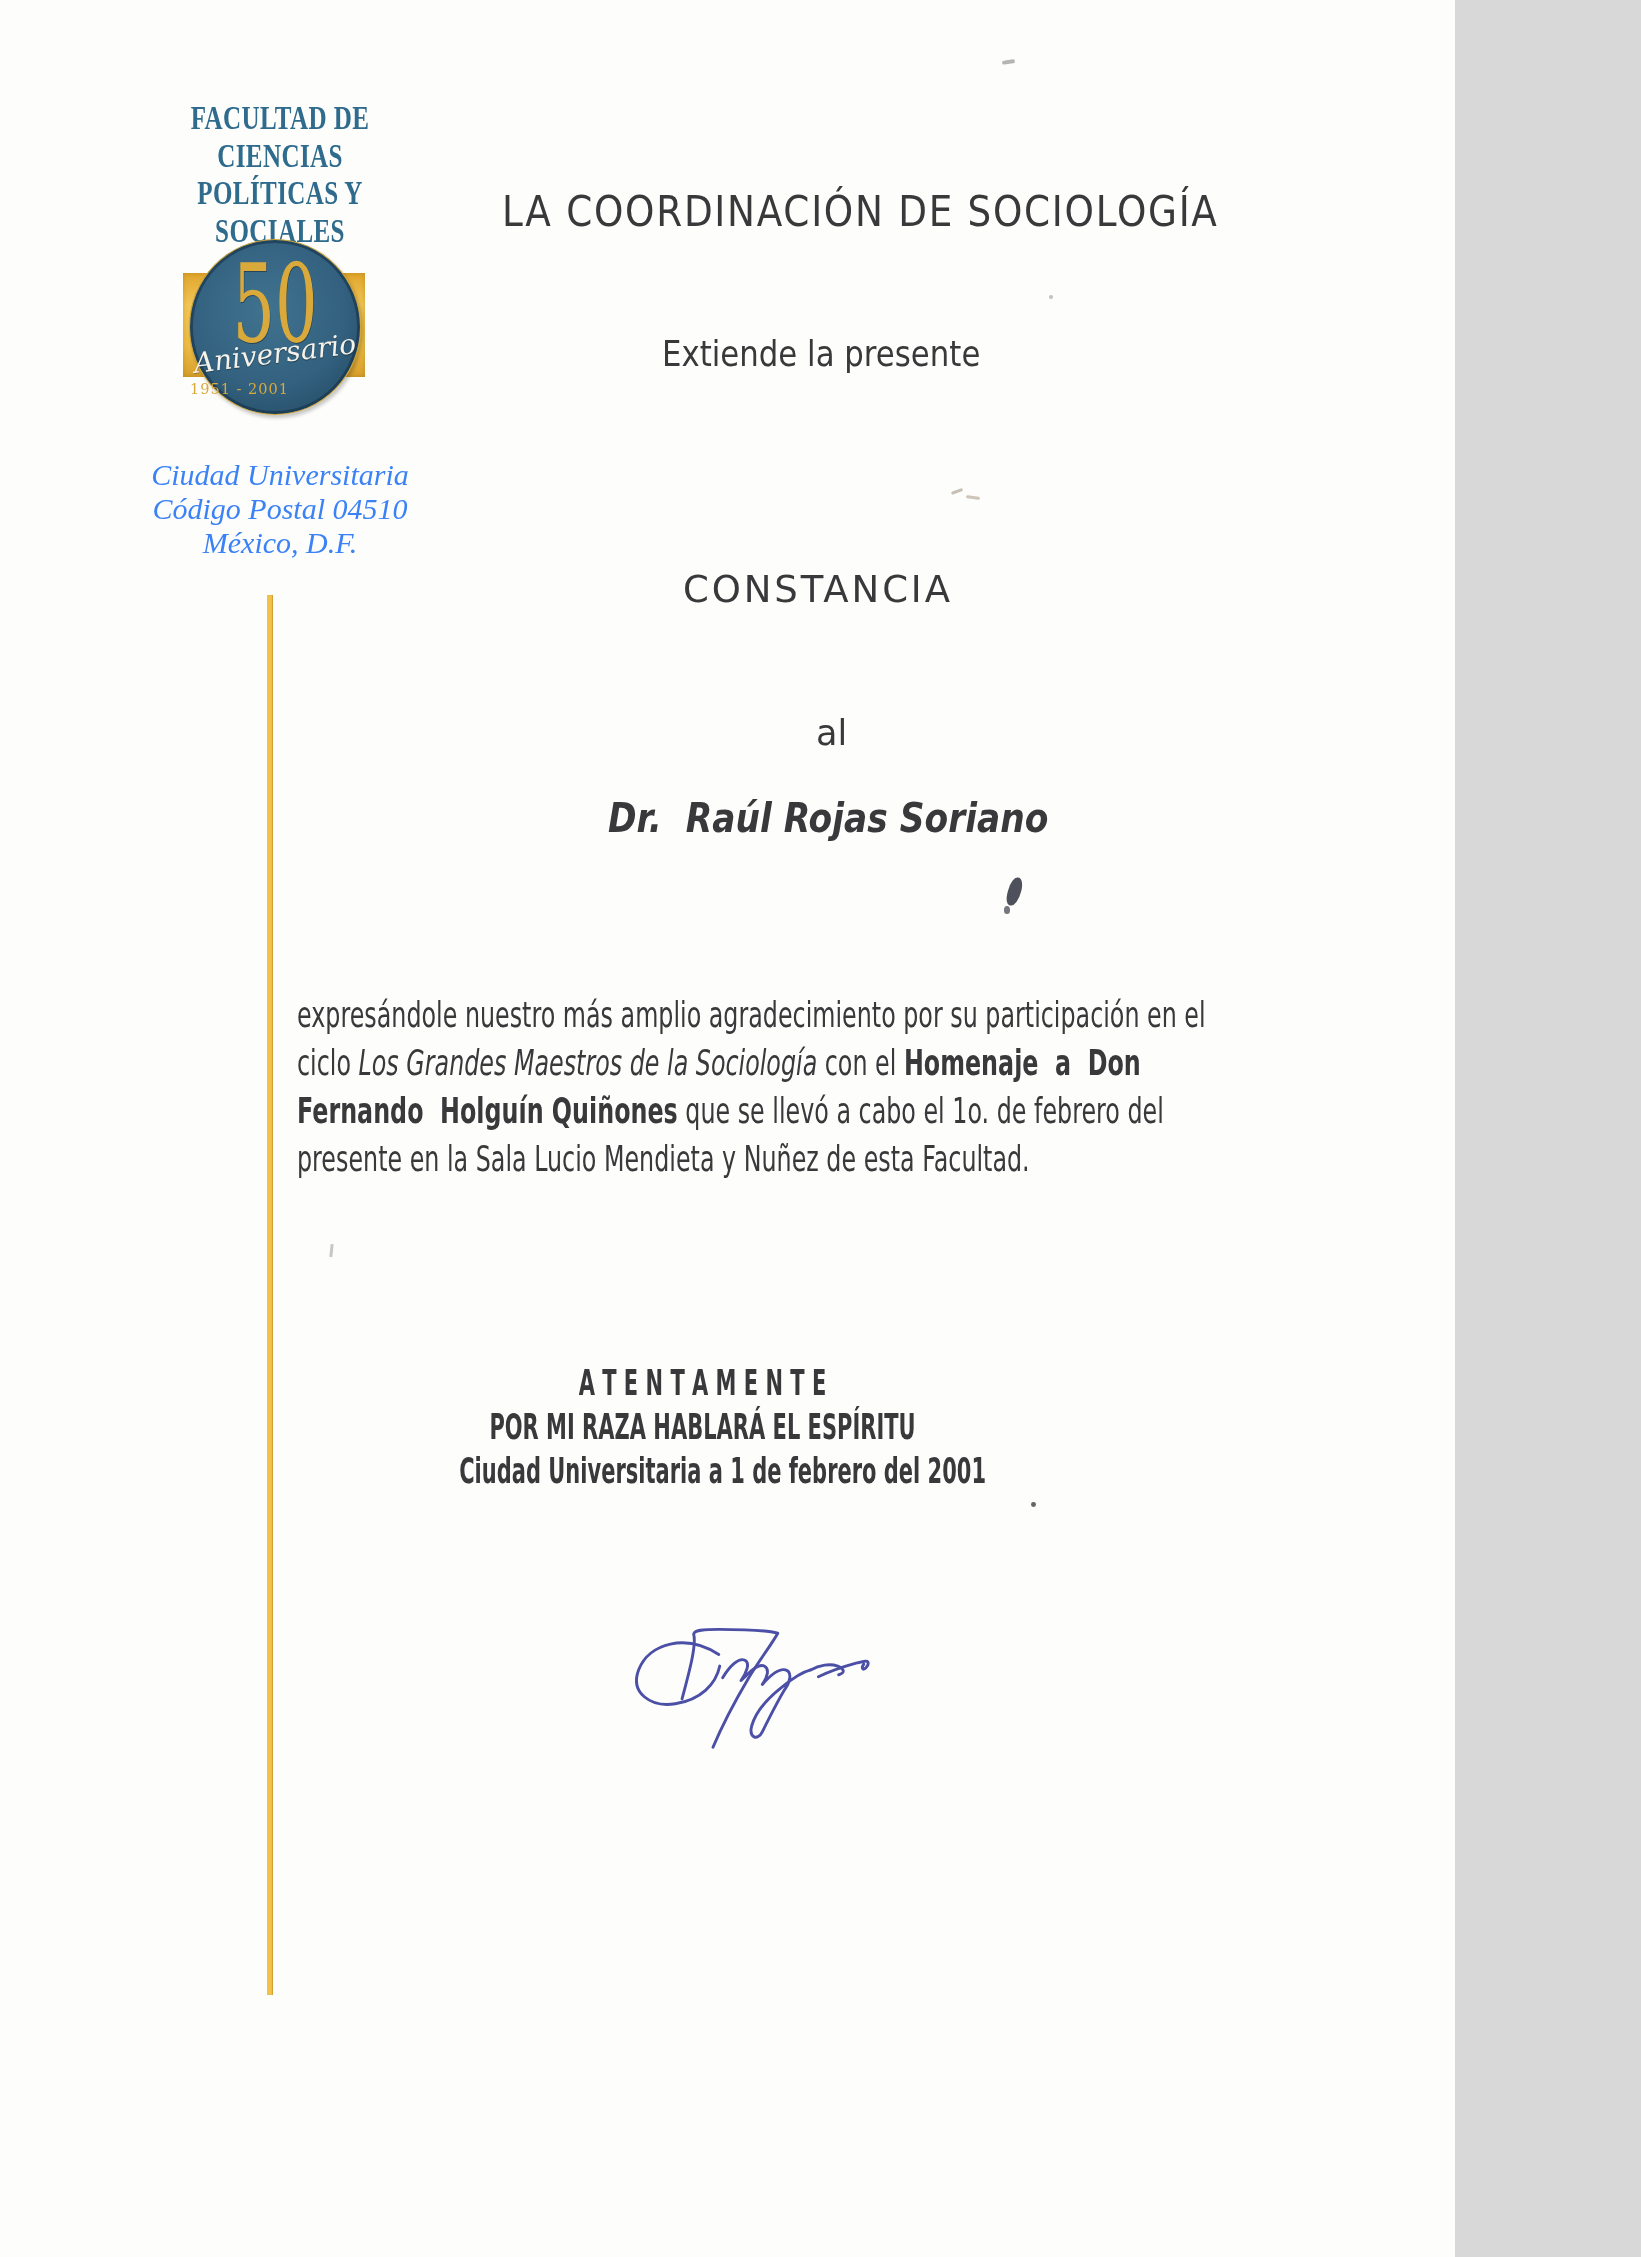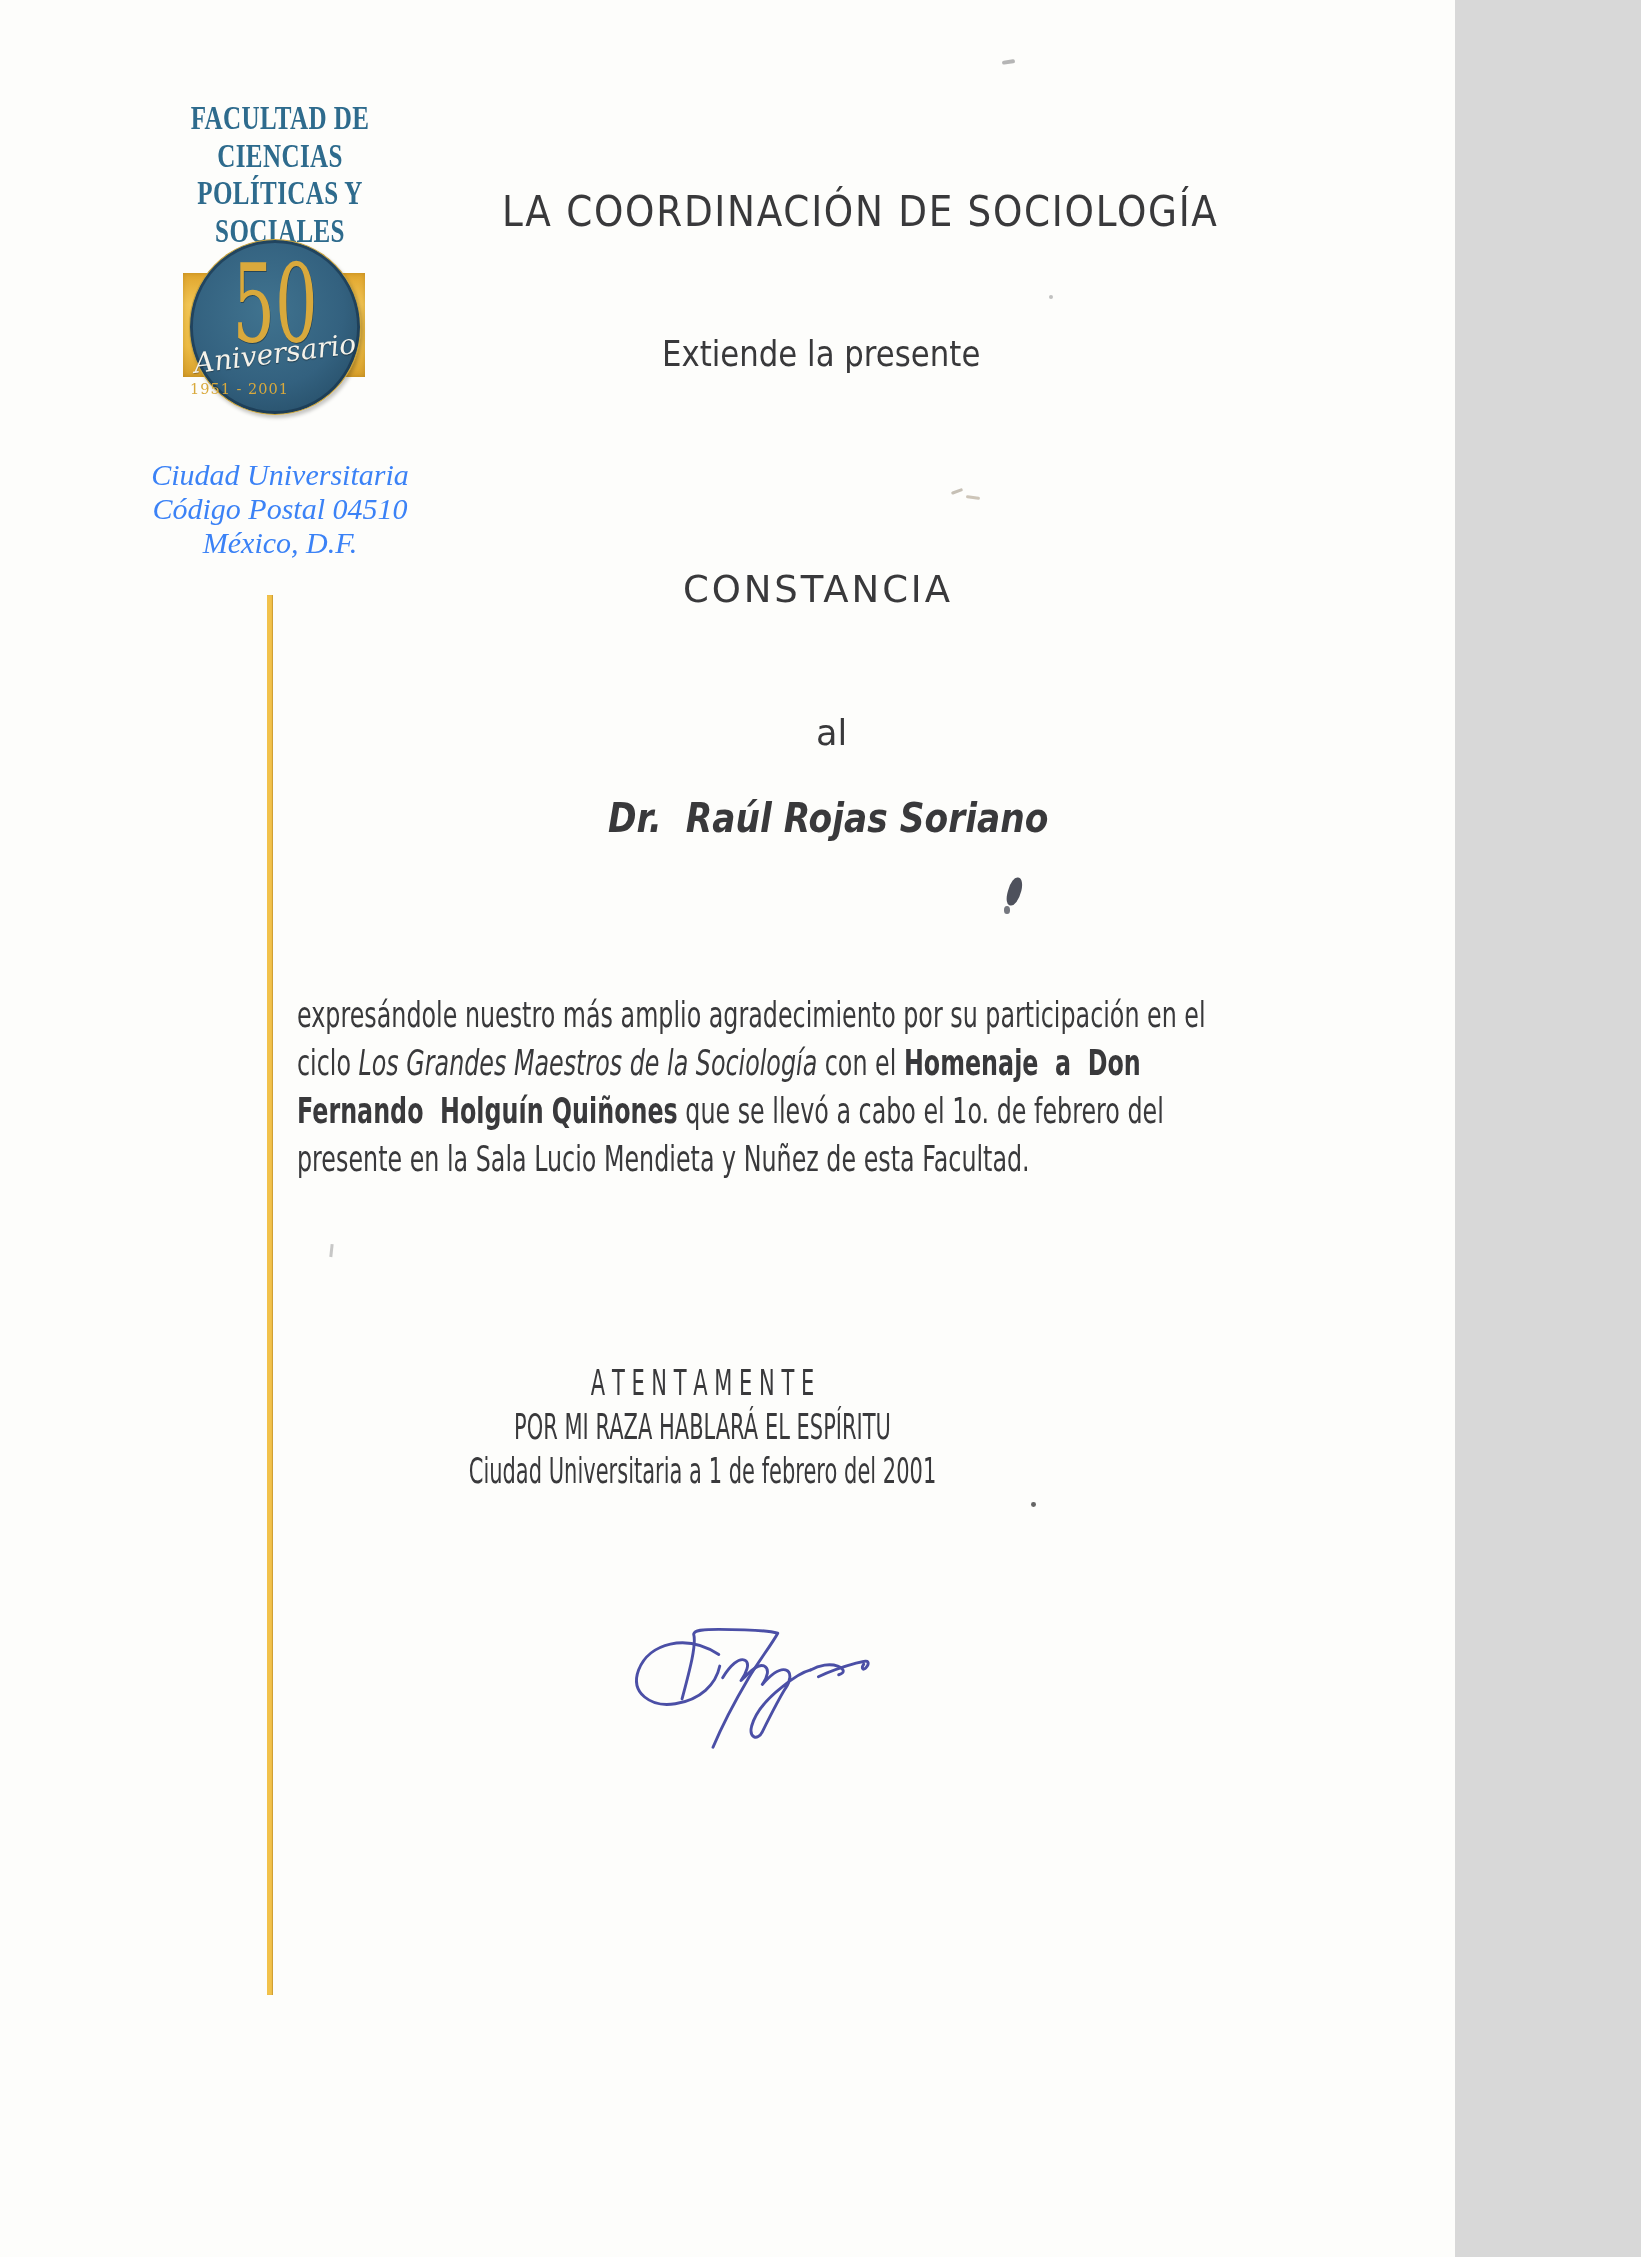--- a/index.html
+++ b/index.html
@@ -48,21 +48,21 @@
   .recipient{left:608px;top:794px;font-size:41px;font-weight:bold;font-style:italic;
     transform:scaleX(.84);transform-origin:left top;}
 
   .paragraph{left:297px;top:991px;font-size:35px;line-height:48px;
     transform:scaleX(.68);transform-origin:left top;}
   .para-line{white-space:pre;height:48px;}
   .seg{white-space:pre;}
   .seg-i{font-style:italic;}
   .seg-b{font-weight:bold;}
 
-  .closing{left:297px;top:1361px;width:811px;text-align:center;font-size:35px;line-height:44px;}
+  .closing{left:297px;top:1361px;width:811px;text-align:center;font-size:35px;line-height:44px;font-weight:bold;}
   .closing > div{transform:scaleX(.60);transform-origin:center top;white-space:pre;}
 
   .signblock{left:533px;top:1726px;width:589px;text-align:center;font-size:35px;line-height:44px;}
   .signblock > div{transform:scaleX(.87);transform-origin:center top;white-space:pre;}
 
   .sig-svg{left:626px;top:1610px;}
 
   
   .smudge{left:1008px;top:877px;width:12.6px;height:29px;background:#2f3340;
     border-radius:55% 45% 60% 40%;transform:rotate(14deg);opacity:.85;}

